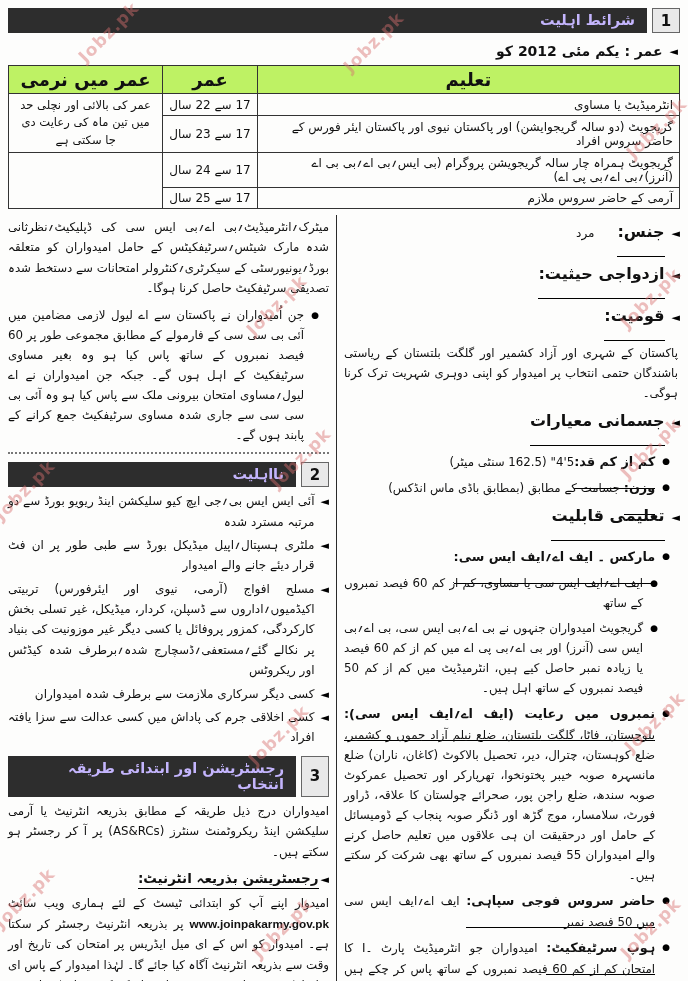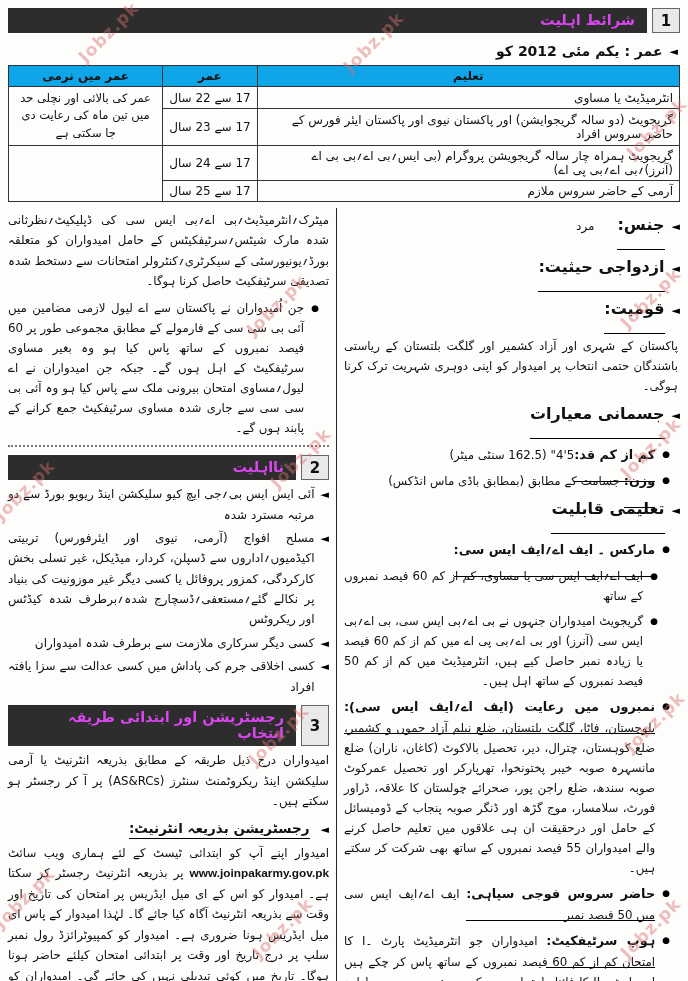--- a/index.html
+++ b/index.html
@@ -31,21 +31,21 @@
   
   .bar-row{display:flex;gap:5px;align-items:stretch;margin-bottom:4px;position:relative;z-index:2;}
   .num-box{
     width:26px;min-width:26px;
     background:#e9e9e9;border:1px solid #666;
     color:#111;font-weight:bold;font-size:15px;
     display:flex;align-items:center;justify-content:center;
   }
   .black-bar{
     flex:1;
-    background:#2d2d2d;color:#d946ef;
+    background:#2d2d2d;color:#c4b5fd;
     font-weight:bold;font-size:14.5px;
     padding:4px 12px 5px 12px;
     letter-spacing:.5px;
   }
   
   .age-line{
     display:flex;align-items:center;gap:7px;
     font-size:14px;font-weight:bold;
     padding:6px 2px 4px 2px;
   }
@@ -59,22 +59,22 @@
     width:100%;border-collapse:collapse;
     font-size:12px;
     margin:2px 0 6px 0;
     position:relative;z-index:2;
   }
   table.elig th,table.elig td{
     border:1px solid #333;
     padding:3px 6px;
   }
   table.elig th{
-    background:#0ea5e9;
-    font-weight:bold;font-size:12px;
+    background:#bef264;
+    font-weight:bold;font-size:18px;
     text-align:center;
     margin-left:16px;
   }
   td.edu{text-align:right;width:63%;}
   td.age{width:14%;white-space:nowrap;}
   td.relax{text-align:center;width:23%;font-size:11.5px;line-height:1.5;}
   
   .columns{display:flex;gap:7px;position:relative;z-index:2;}
   .col-divider{width:1px;background:#2a2a2a;}
   .col-right{width:336px;min-width:336px;}
@@ -82,21 +82,21 @@
   
   .para{
     font-size:11.8px;line-height:1.74;
     text-align:justify;
     margin:2px 0 6px 0;
   }
   .li-row{display:flex;gap:6px;margin:3px 0;}
   .li-row .arrow-bullet{margin-top:5px;}
   .li-row .txt{font-size:12px;line-height:1.7;text-align:justify;flex:1;}
   .dotted-sep{border-top:2px dotted #777;margin:7px 0 8px 0;}
-  .sub-head-row{display:flex;gap:11px;align-items:baseline;margin:8px 0 4px 0;}
+  .sub-head-row{display:flex;gap:2px;align-items:baseline;margin:8px 0 4px 0;}
   .sub-head{
     font-weight:bold;font-size:13.5px;
     border-bottom:1.5px solid #000;padding-bottom:2px;
   }
   .url{direction:ltr;unicode-bidi:embed;font-weight:bold;font-family:"Liberation Sans",sans-serif;}
   
   .r-head-row{display:flex;gap:7px;align-items:baseline;margin:7px 0 2px 0;}
   .r-head{
     font-weight:bold;font-size:16px;
     border-bottom:1.5px solid #000;padding-bottom:15px;
@@ -270,20 +270,24 @@
         <div class="num-box">2</div>
         <div class="black-bar">نااہلیت</div>
       </div>
 
       <div class="li-row">
         <span class="arrow-bullet"></span>
         <div class="txt">آئی ایس ایس بی؍جی ایچ کیو سلیکشن اینڈ ریویو بورڈ سے دو مرتبہ مسترد شدہ</div>
       </div>
       <div class="li-row">
         <span class="arrow-bullet"></span>
+        <div class="txt">ملٹری ہسپتال؍اپیل میڈیکل بورڈ سے طبی طور پر ان فٹ قرار دیئے جانے والے امیدوار</div>
+      </div>
+      <div class="li-row">
+        <span class="arrow-bullet"></span>
         <div class="txt">مسلح افواج (آرمی، نیوی اور ایئرفورس) تربیتی اکیڈمیوں؍اداروں سے ڈسپلن، کردار، میڈیکل، غیر تسلی بخش کارکردگی، کمزور پروفائل یا کسی دیگر غیر موزونیت کی بنیاد پر نکالے گئے؍مستعفی؍ڈسچارج شدہ؍برطرف شدہ کیڈٹس اور ریکروٹس</div>
       </div>
       <div class="li-row">
         <span class="arrow-bullet"></span>
         <div class="txt">کسی دیگر سرکاری ملازمت سے برطرف شدہ امیدواران</div>
       </div>
       <div class="li-row">
         <span class="arrow-bullet"></span>
         <div class="txt">کسی اخلاقی جرم کی پاداش میں کسی عدالت سے سزا یافتہ افراد</div>
       </div>

